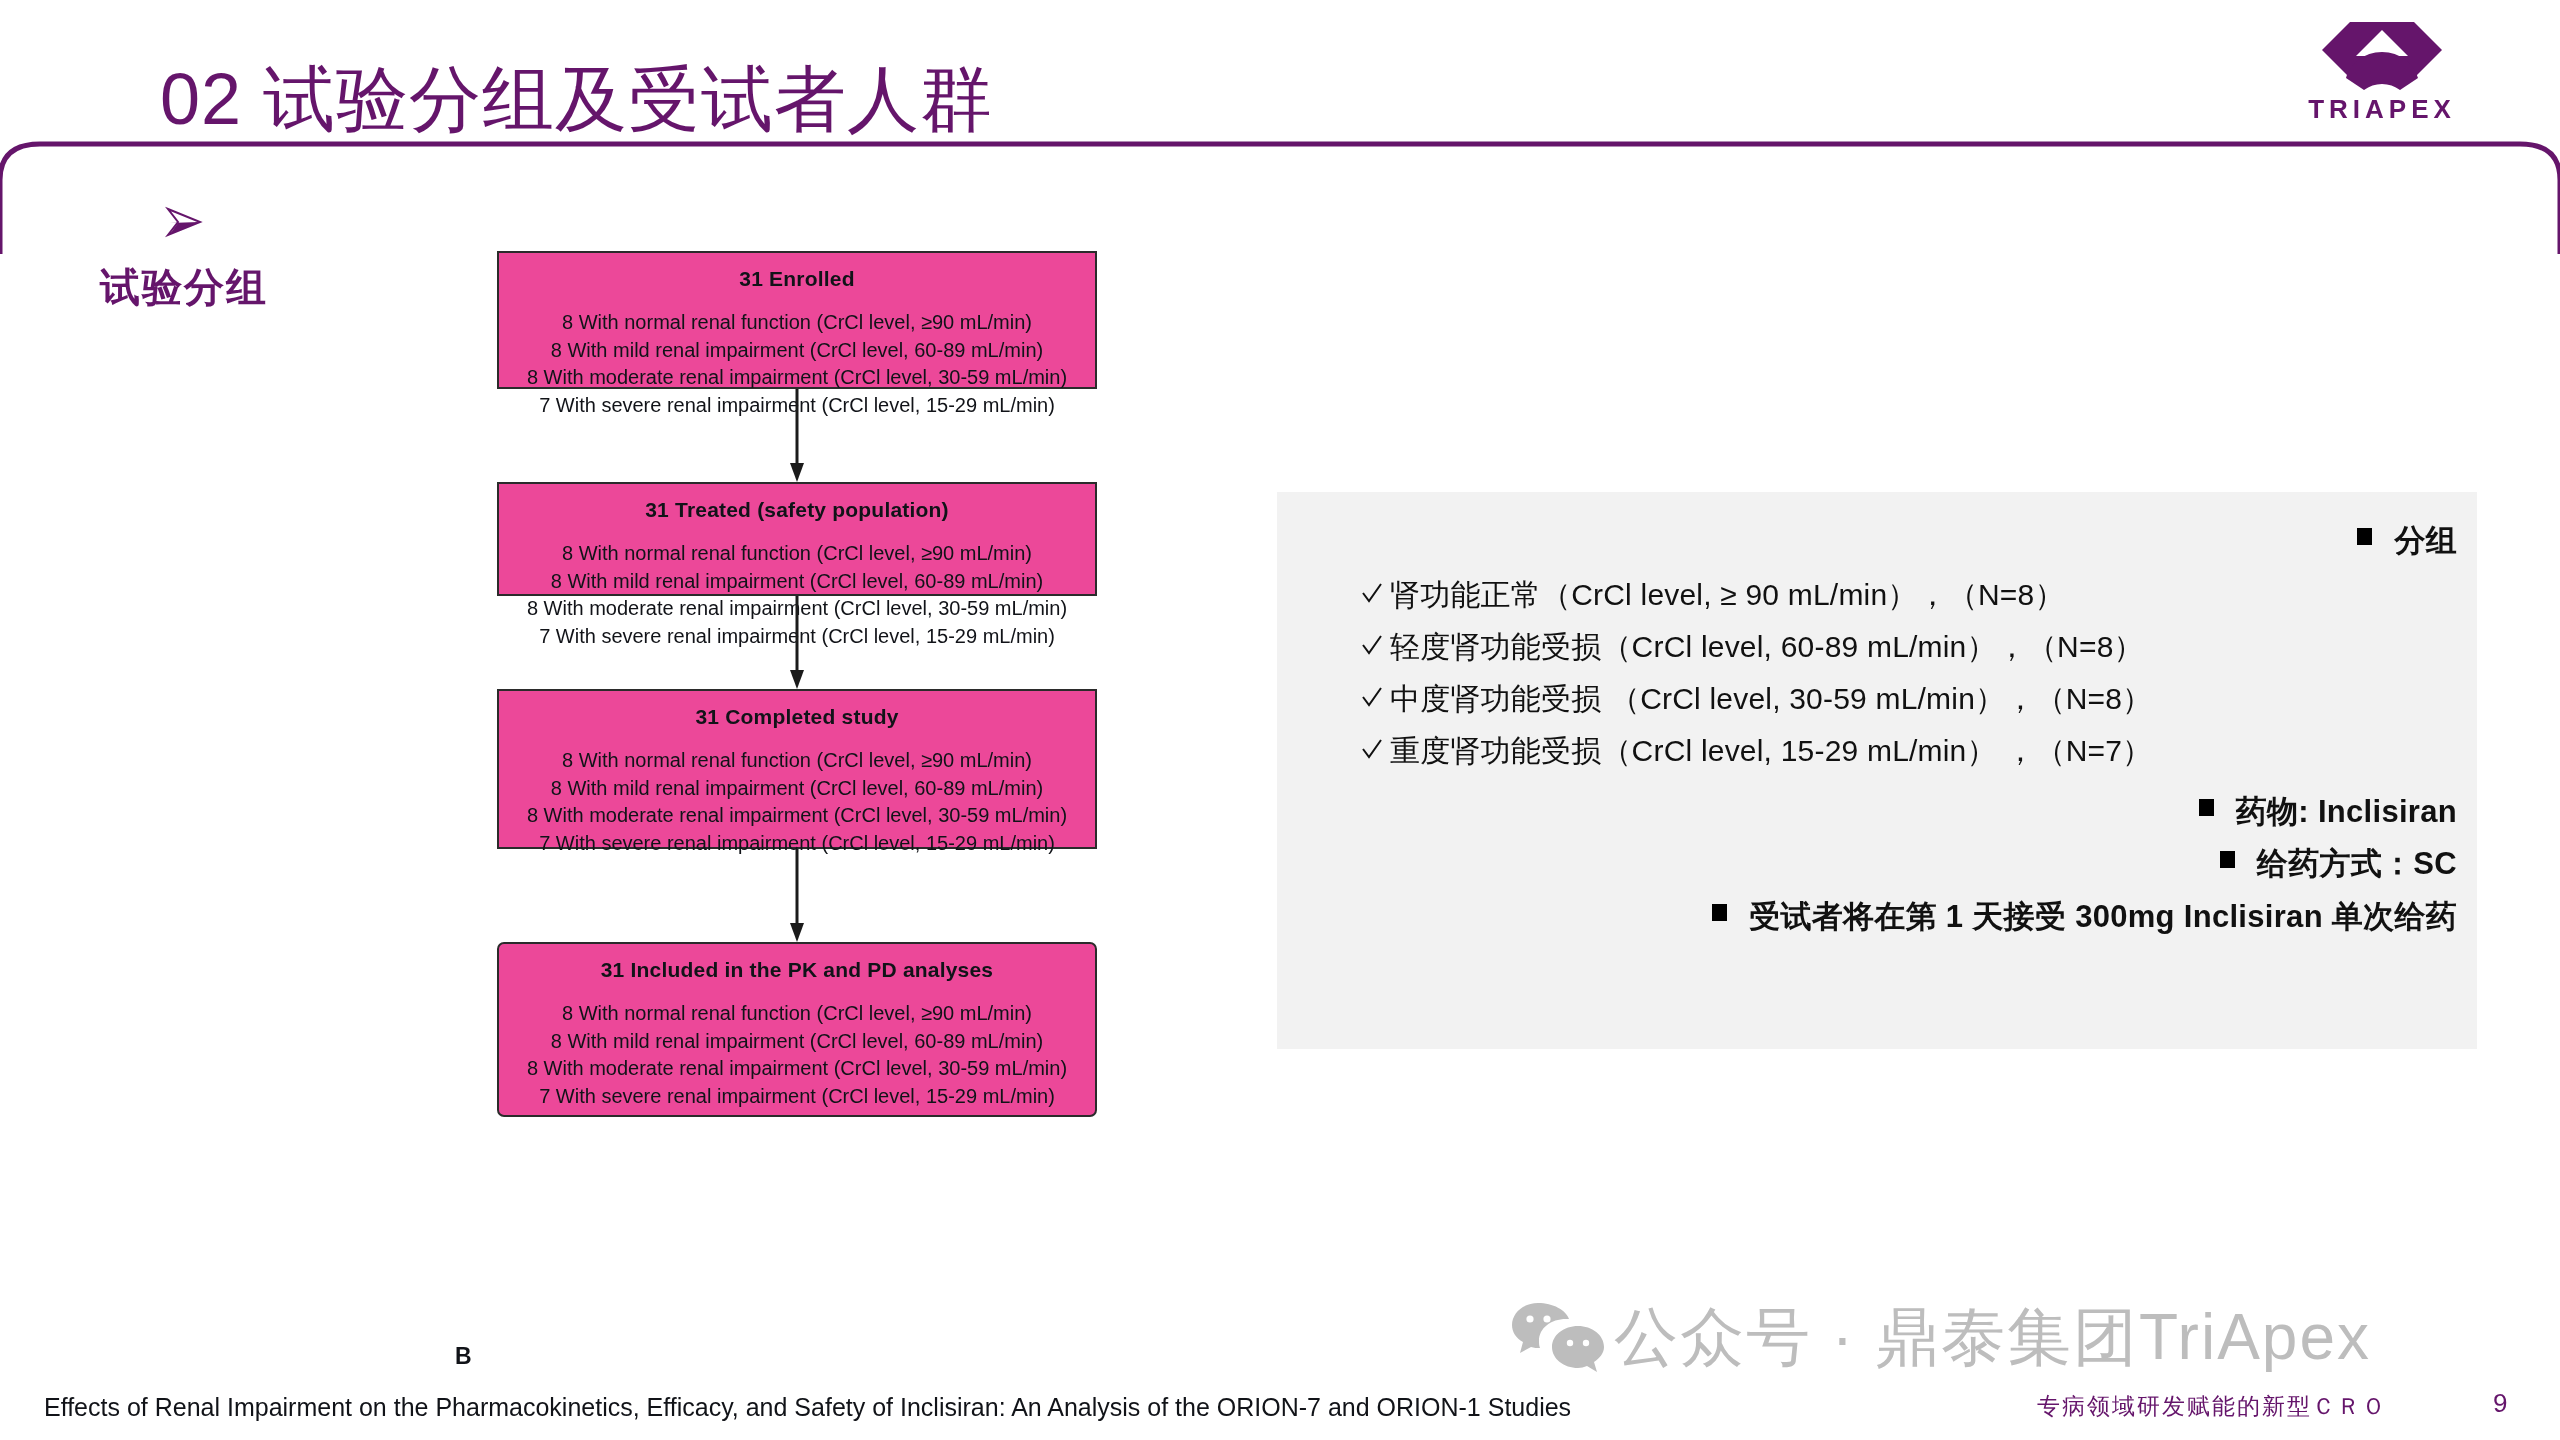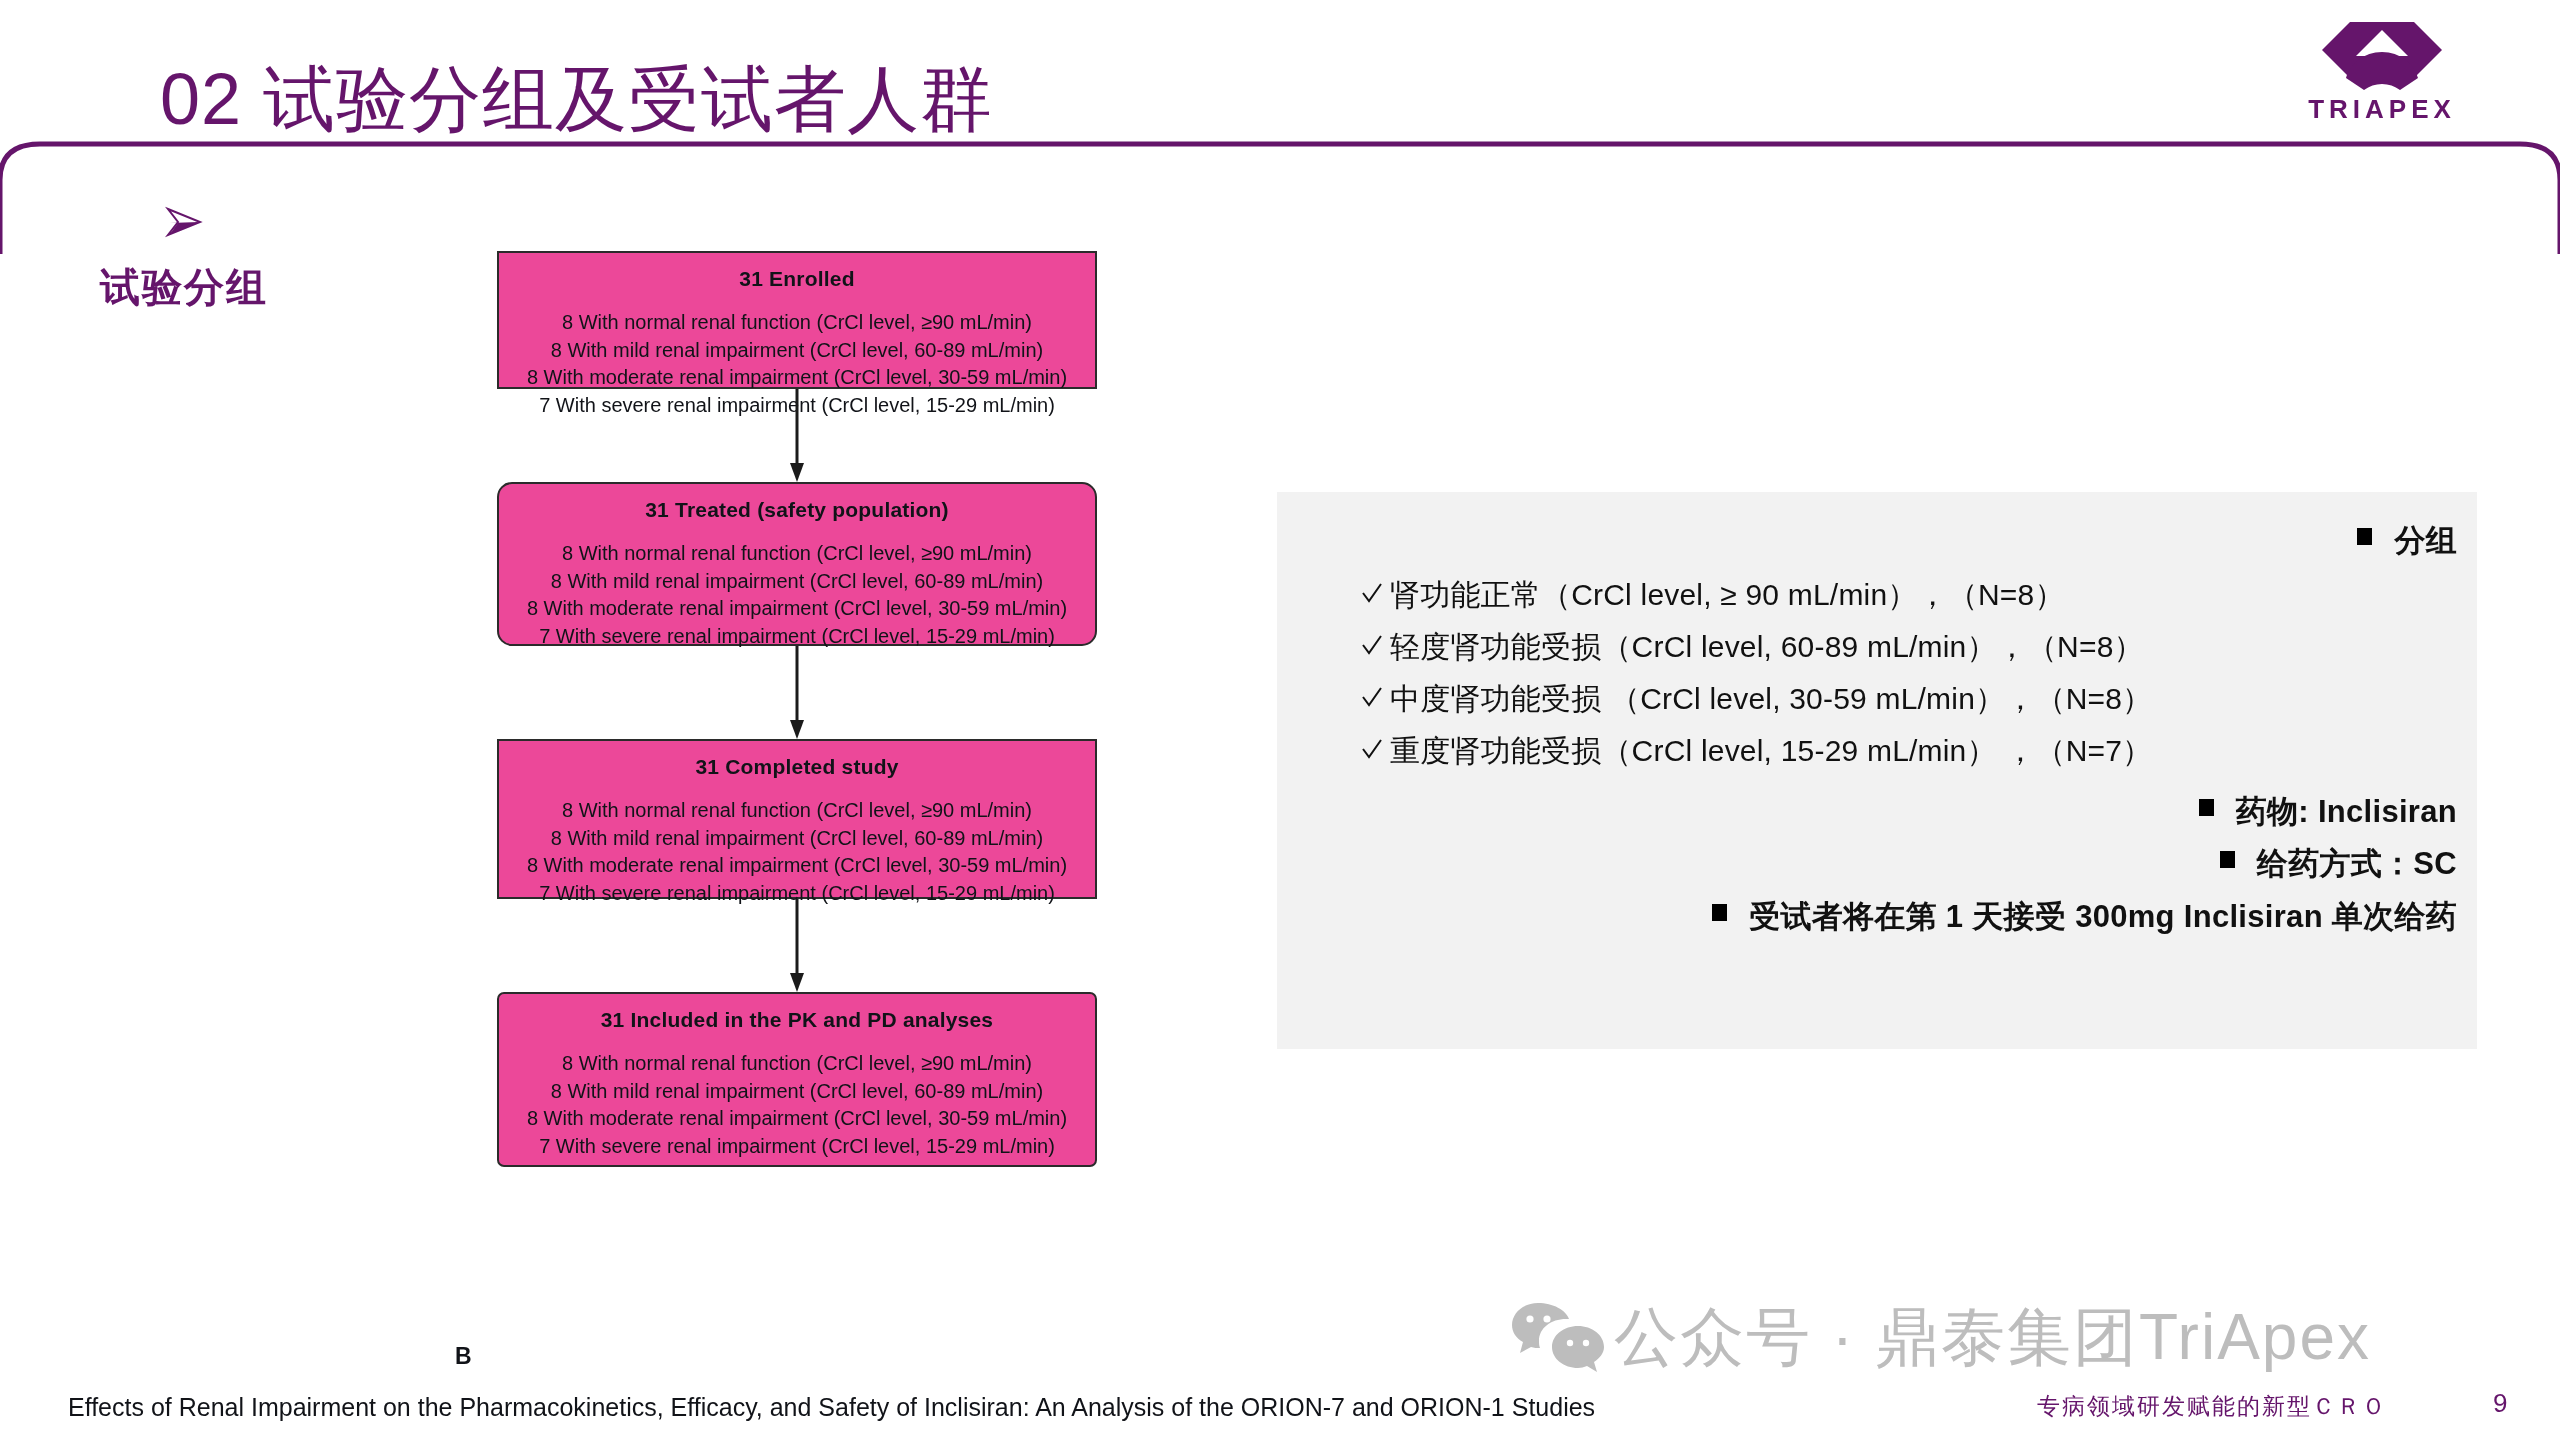--- a/index.html
+++ b/index.html
@@ -82,21 +82,21 @@
   }
   .flow-box {
     border: 2px solid #2b2b2b;
     background: #ec4899;
     box-sizing: border-box;
     padding: 14px 10px 18px 10px;
     text-align: center;
     color: #111318;
   }
   .flow-box.b1 { height: 138px; }
-  .flow-box.b2 { height: 164px; border-radius: 15px; }
+  .flow-box.b2 { height: 114px; }
   .flow-box.b3 { height: 160px; }
   .flow-box.b4 { height: 175px; border-radius: 7px; }
 
   .flow-head {
     font-size: 21px;
     font-weight: bold;
     margin-bottom: 18px;
     letter-spacing: 0.2px;
   }
   .flow-line {
@@ -181,21 +181,20 @@
   .gap-sm { height: 10px; }
 
   
   .citation {
     position: absolute;
     left: 44px;
     top: 1393px;
     font-size: 25px;
     color: #111318;
     white-space: nowrap;
-    margin-left: 24px;
   }
 
   .watermark {
     position: absolute;
     left: 1512px;
     top: 1294px;
     display: flex;
     align-items: center;
     gap: 10px;
   }

